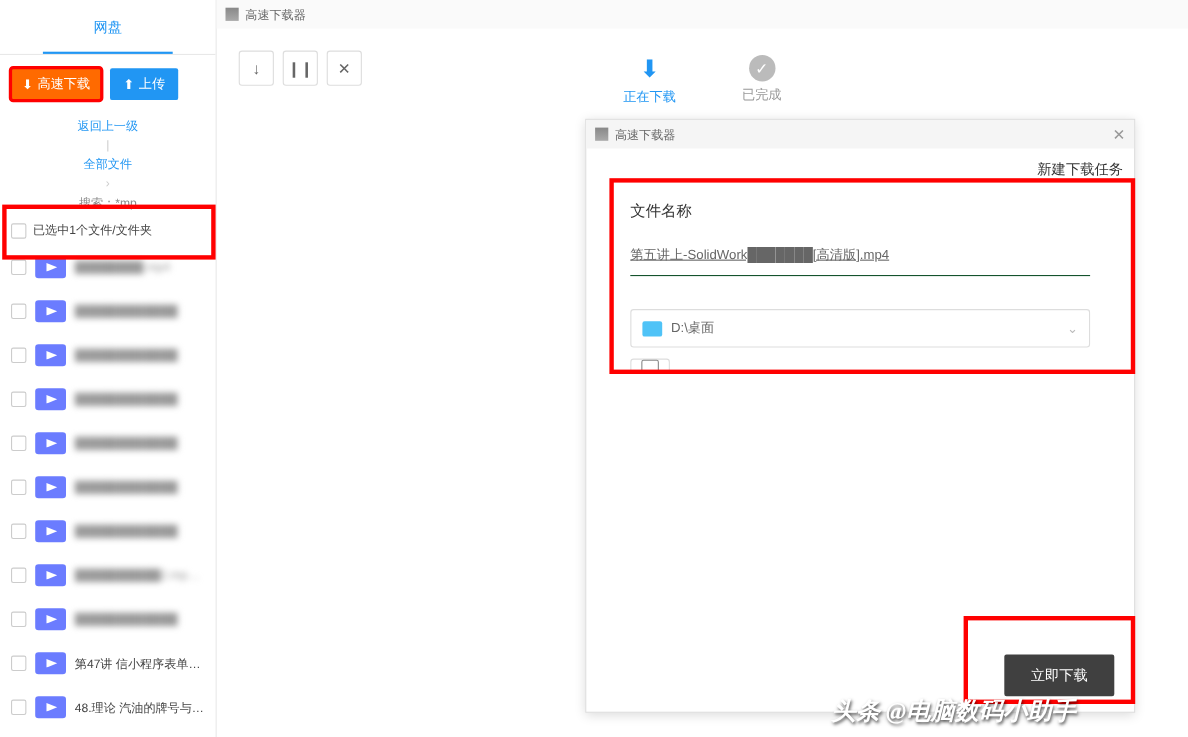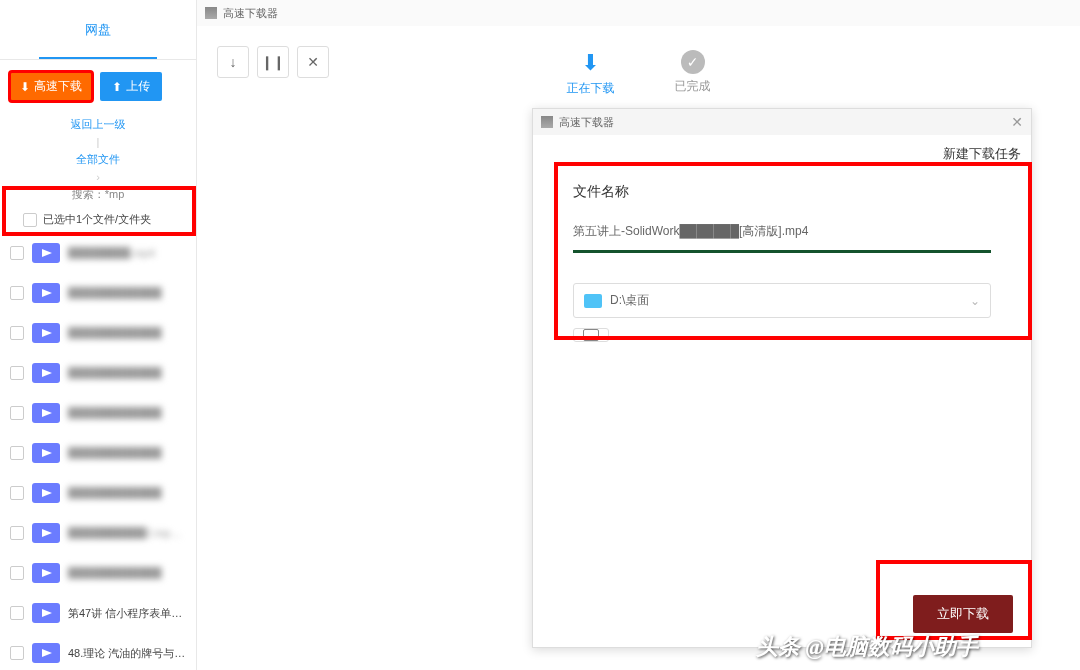--- a/index.html
+++ b/index.html
@@ -1,36 +1,36 @@
 <!DOCTYPE html>
 <html><head>
 <meta charset="utf-8">
 <style>
 * { box-sizing: border-box; margin: 0; padding: 0; font-family: "Microsoft YaHei", Arial, sans-serif; }
 body { background: #fff; width: 1080px; height: 670px; overflow: hidden; position: relative; }
 
 
 .left-panel { position: absolute; left: 0; top: 0; width: 196px; height: 670px; background: #fff; }
 
-.tabs { display: flex; height: 60px; border-bottom: 1px solid #e8e8e8; }
+.tabs { display: flex; height: 50px; border-bottom: 1px solid #e8e8e8; }
 .tab { flex: 1; display: flex; align-items: center; justify-content: center; font-size: 13px; color: #666; cursor: pointer; position: relative; }
 .tab.active { color: #2196f3; }
 .tab.active::after { content: ""; position: absolute; bottom: 0; left: 20%; right: 20%; height: 2px; background: #2196f3; }
 
 .action-bar { display: flex; gap: 8px; padding: 12px 10px; align-items: center; }
 .btn-download { background: #ff6a00; color: #fff; padding: 6px 10px; font-size: 12px; display: flex; align-items: center; gap: 4px; border-radius: 2px; cursor: pointer; }
 .btn-upload { background: #2196f3; color: #fff; padding: 6px 12px; font-size: 12px; display: flex; align-items: center; gap: 4px; border-radius: 2px; cursor: pointer; }
 .highlight-red { outline: 3px solid #ff0000; outline-offset: -1px; }
 .highlight-wide { outline: 4px solid #ff0000; position: absolute; pointer-events: none; }
 
 .breadcrumb { font-size: 11px; color: #2196f3; padding: 4px 10px; display: flex; gap: 4px; align-items: center; flex-direction: column; }
 .breadcrumb span.sep { color: #ccc; }
 .search-hint { color: #888; }
 
-.selection-info { font-size: 11px; color: #444; padding: 6px 23px; display: flex; align-items: flex-end; gap: 6px; }
+.selection-info { font-size: 11px; color: #444; padding: 6px 10px; display: flex; align-items: flex-end; gap: 6px; }
 .checkbox { width: 14px; height: 14px; border: 1px solid #ccc; border-radius: 2px; flex-shrink: 0; }
 .checkbox.checked { background: #fff; border-color: #2196f3; position: relative; }
 .checkbox.checked::after { content: "✓"; color: #2196f3; font-size: 11px; position: absolute; top: -2px; left: 1px; }
 
 .file-list { }
 .file-item { display: flex; align-items: center; gap: 8px; padding: 6px 10px; font-size: 11px; color: #444; height: 40px; position: relative; }
 .file-item.selected { background: #f0f7ff; }
 .file-icon { width: 28px; height: 20px; background: #6b7cff; border-radius: 3px; flex-shrink: 0; position: relative; display: flex; align-items: center; justify-content: center; }
 .file-icon::after { content: ""; width: 10px; height: 8px; background: #fff; clip-path: polygon(0 0, 0 100%, 100% 50%); margin-left: 2px; }
 .file-name { white-space: nowrap; overflow: hidden; text-overflow: ellipsis; }
@@ -52,29 +52,29 @@
 .status-tab .done-circle { background: #bbb; color: #fff; }
 
 
 .modal { position: absolute; left: 532px; top: 108px; width: 500px; height: 540px; background: #fff; border: 1px solid #ddd; box-shadow: 0 2px 10px rgba(0,0,0,0.15); }
 .modal-title { height: 26px; background: #f5f5f5; display: flex; align-items: center; justify-content: space-between; padding: 0 8px; font-size: 11px; color: #666; }
 .modal-title .left { display: flex; align-items: center; gap: 6px; }
 .close-btn { font-size: 14px; color: #999; cursor: pointer; }
 .modal-header { text-align: right; padding: 10px; font-size: 13px; color: #333; }
 .modal-body { padding: 10px 40px; }
 .section-label { font-size: 14px; color: #333; margin-bottom: 12px; }
-.file-input-row { padding: 10px 0; font-size: 12px; color: #666; border-bottom: 3px solid #14532d; }
+.file-input-row { padding: 10px 0; font-size: 12px; color: #666; border-bottom: 1px solid #14532d; text-decoration: underline; }
 .path-row { display: flex; gap: 10px; margin-top: 30px; flex-direction: column; }
 .path-select { flex: 1; border: 1px solid #ddd; border-radius: 3px; padding: 8px 10px; display: flex; align-items: center; gap: 8px; font-size: 12px; color: #666; }
 .folder-icon { width: 18px; height: 14px; background: #4fc3f7; border-radius: 2px; position: relative; }
 .path-chevron { margin-left: auto; color: #bbb; }
 .browse-btn { width: 36px; border: 1px solid #ddd; border-radius: 3px; display: flex; align-items: center; justify-content: center; cursor: pointer; }
 .browse-icon { width: 16px; height: 12px; border: 1.5px solid #888; border-radius: 2px; }
 
-.download-now { position: absolute; bottom: 14px; right: 18px; background: #7f1d1d; color: #fff; padding: 10px 24px; font-size: 13px; border-radius: 2px; cursor: pointer; }
+.download-now { position: absolute; bottom: 14px; right: 18px; background: #404040; color: #fff; padding: 10px 24px; font-size: 13px; border-radius: 2px; cursor: pointer; }
 
 .watermark { position: absolute; bottom: 8px; left: 756px; font-size: 22px; color: #fff; font-style: italic; font-weight: bold; text-shadow: 1px 1px 3px rgba(0,0,0,0.7); font-family: serif; }
 
 
 .hl1 { left: 6px; top: 190px; width: 186px; height: 42px; }
 .hl2 { left: 558px; top: 166px; width: 470px; height: 170px; }
 .hl3 { left: 880px; top: 564px; width: 148px; height: 72px; }
 </style>
 </head>
 <body>

